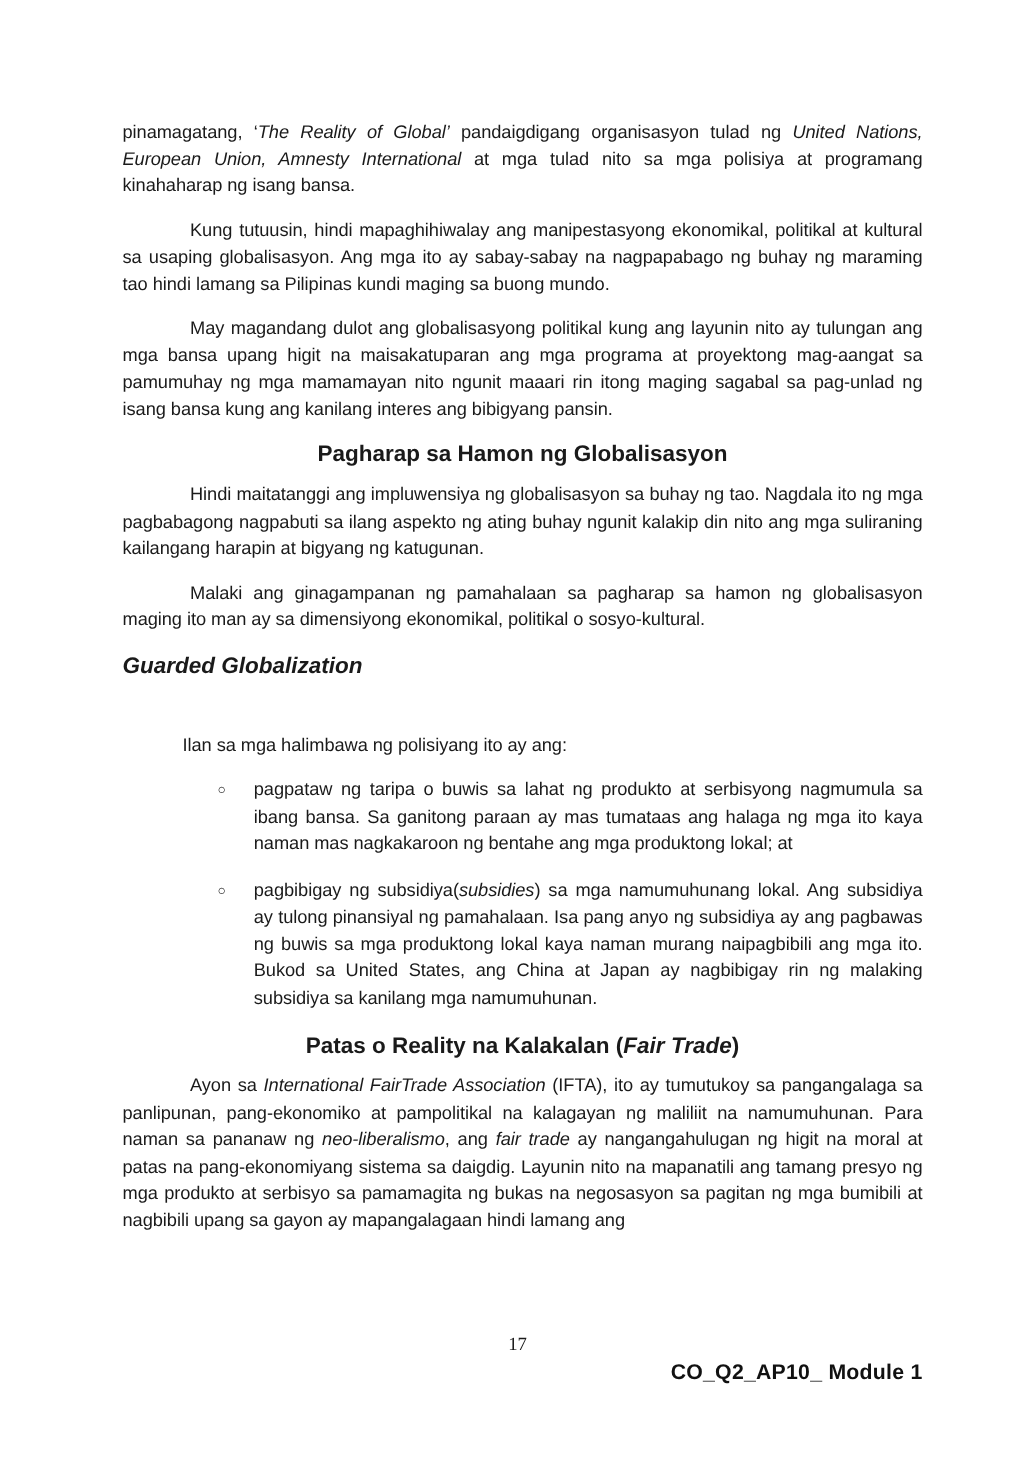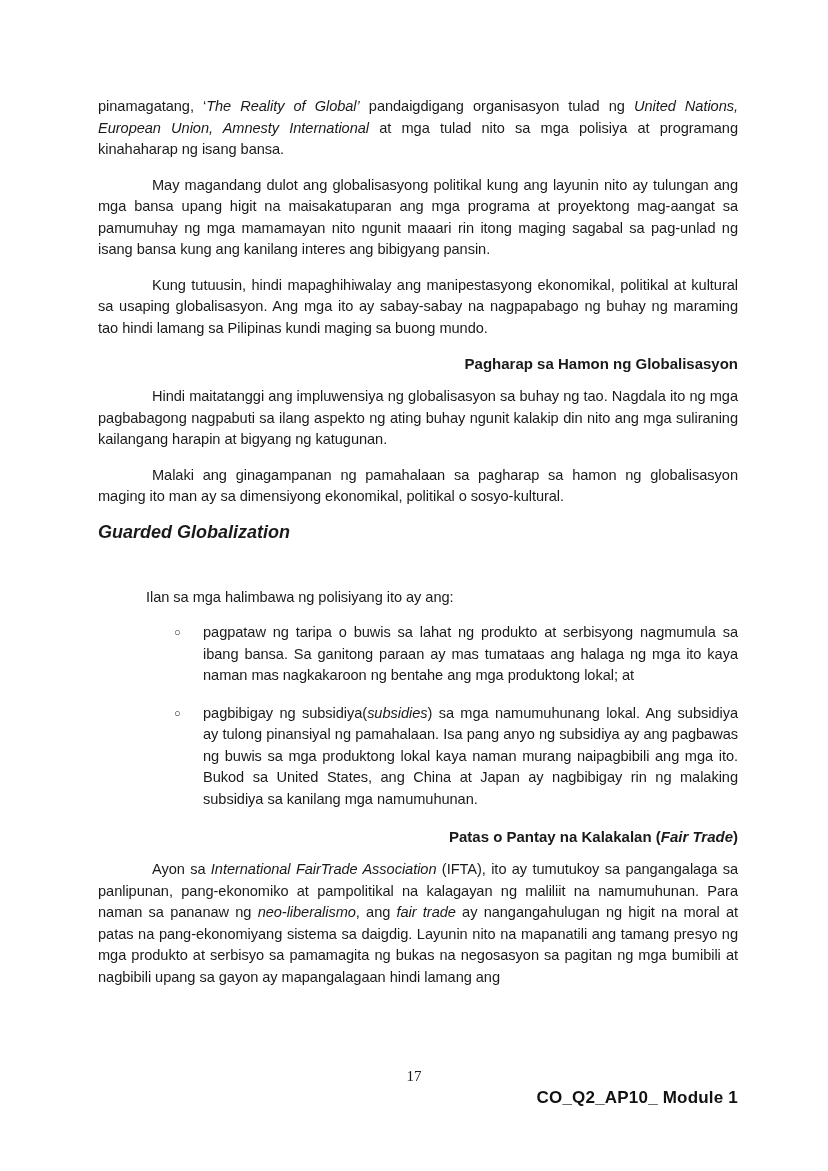--- a/index.html
+++ b/index.html
@@ -38,24 +38,24 @@
   }
   p.body-par.no-indent {
     text-indent: 0;
   }
   p.body-par.small-indent {
     text-indent: 48px;
     margin-top: 44px;
   }
   h3.heading-bold {
     margin: 4px 0 12px 0;
-    font-size: 15px;
+    font-size: 18px;
     line-height: 21px;
     font-weight: bold;
-    text-align: right;
+    text-align: center;
   }
   h3.heading-bold-italic {
     margin: 6px 0 12px 0;
     font-size: 18px;
     line-height: 21px;
     font-weight: bold;
     font-style: italic;
     text-align: left;
   }
   h3 .it {
@@ -115,42 +115,42 @@
 </style>
 </head>
 <body>
 
 <div class="page">
 
   <div class="content">
 
     <p class="body-par no-indent"><span>pinamagatang, ‘</span><span class="it">The Reality of Global’</span><span> pandaigdigang organisasyon tulad ng </span><span class="it">United Nations, European Union, Amnesty International</span><span> at mga tulad nito sa mga polisiya at programang kinahaharap ng isang bansa.</span></p>
 
+    <p class="body-par">Kung tutuusin, hindi mapaghihiwalay ang manipestasyong ekonomikal, politikal at kultural sa usaping globalisasyon. Ang mga ito ay sabay-sabay na nagpapabago ng buhay ng maraming tao hindi lamang sa Pilipinas kundi maging sa buong mundo.</p>
+
     <p class="body-par">May magandang dulot ang globalisasyong politikal kung ang layunin nito ay tulungan ang mga bansa upang higit na maisakatuparan ang mga programa at proyektong mag-aangat sa pamumuhay ng mga mamamayan nito ngunit maaari rin itong maging sagabal sa pag-unlad ng isang bansa kung ang kanilang interes ang bibigyang pansin.</p>
-
-    <p class="body-par">Kung tutuusin, hindi mapaghihiwalay ang manipestasyong ekonomikal, politikal at kultural sa usaping globalisasyon. Ang mga ito ay sabay-sabay na nagpapabago ng buhay ng maraming tao hindi lamang sa Pilipinas kundi maging sa buong mundo.</p>
 
     <h3 class="heading-bold">Pagharap sa Hamon ng Globalisasyon</h3>
 
     <p class="body-par">Hindi maitatanggi ang impluwensiya ng globalisasyon sa buhay ng tao. Nagdala ito ng mga pagbabagong nagpabuti sa ilang aspekto ng ating buhay ngunit kalakip din nito ang mga suliraning kailangang harapin at bigyang ng katugunan.</p>
 
     <p class="body-par">Malaki ang ginagampanan ng pamahalaan sa pagharap sa hamon ng globalisasyon maging ito man ay sa dimensiyong ekonomikal, politikal o sosyo-kultural.</p>
 
 
     <h3 class="heading-bold-italic">Guarded Globalization</h3>
 
 
     <p class="body-par small-indent">Ilan sa mga halimbawa ng polisiyang ito ay ang:</p>
 
     <ul class="bullet-list">
       <li><span class="marker">○</span><span>pagpataw ng taripa o buwis sa lahat ng produkto at serbisyong nagmumula sa ibang bansa. Sa ganitong paraan ay mas tumataas ang halaga ng mga ito kaya naman mas nagkakaroon ng bentahe ang mga produktong lokal; at</span></li>
       <li><span class="marker">○</span><span>pagbibigay ng subsidiya(</span><span class="it">subsidies</span><span>) sa mga namumuhunang lokal. Ang subsidiya ay tulong pinansiyal ng pamahalaan. Isa pang anyo ng subsidiya ay ang pagbawas ng buwis sa mga produktong lokal kaya naman murang naipagbibili ang mga ito. Bukod sa United States, ang China at Japan ay nagbibigay rin ng malaking subsidiya sa kanilang mga namumuhunan.</span></li>
     </ul>
 
-    <h3 class="heading-bold"><span>Patas o Pantay na Kalakalan (</span><span class="it">Fair Trade</span><span>)</span></h3>
+    <h3 class="heading-bold"><span>Patas o Reality na Kalakalan (</span><span class="it">Fair Trade</span><span>)</span></h3>
 
     <p class="body-par"><span>Ayon sa </span><span class="it">International FairTrade Association</span><span> (IFTA), ito ay tumutukoy sa pangangalaga sa panlipunan, pang-ekonomiko at pampolitikal na kalagayan ng maliliit na namumuhunan. Para naman sa pananaw ng </span><span class="it">neo-liberalismo</span><span>, ang </span><span class="it">fair trade</span><span> ay nangangahulugan ng higit na moral at patas na pang-ekonomiyang sistema sa daigdig. Layunin nito na mapanatili ang tamang presyo ng mga produkto at serbisyo sa pamamagita ng bukas na negosasyon sa pagitan ng mga bumibili at nagbibili upang sa gayon ay mapangalagaan hindi lamang ang</span></p>
 
   </div>
 
   <div class="footer">
     <div class="page-number">17</div>
     <div class="module-id">CO_Q2_AP10_ Module 1</div>
   </div>
 

